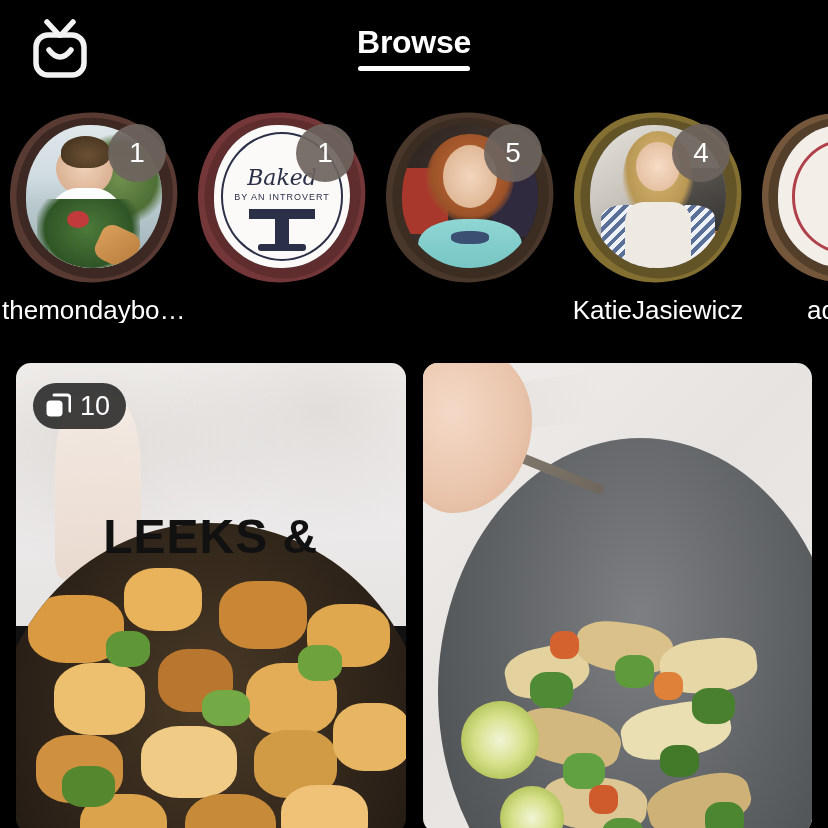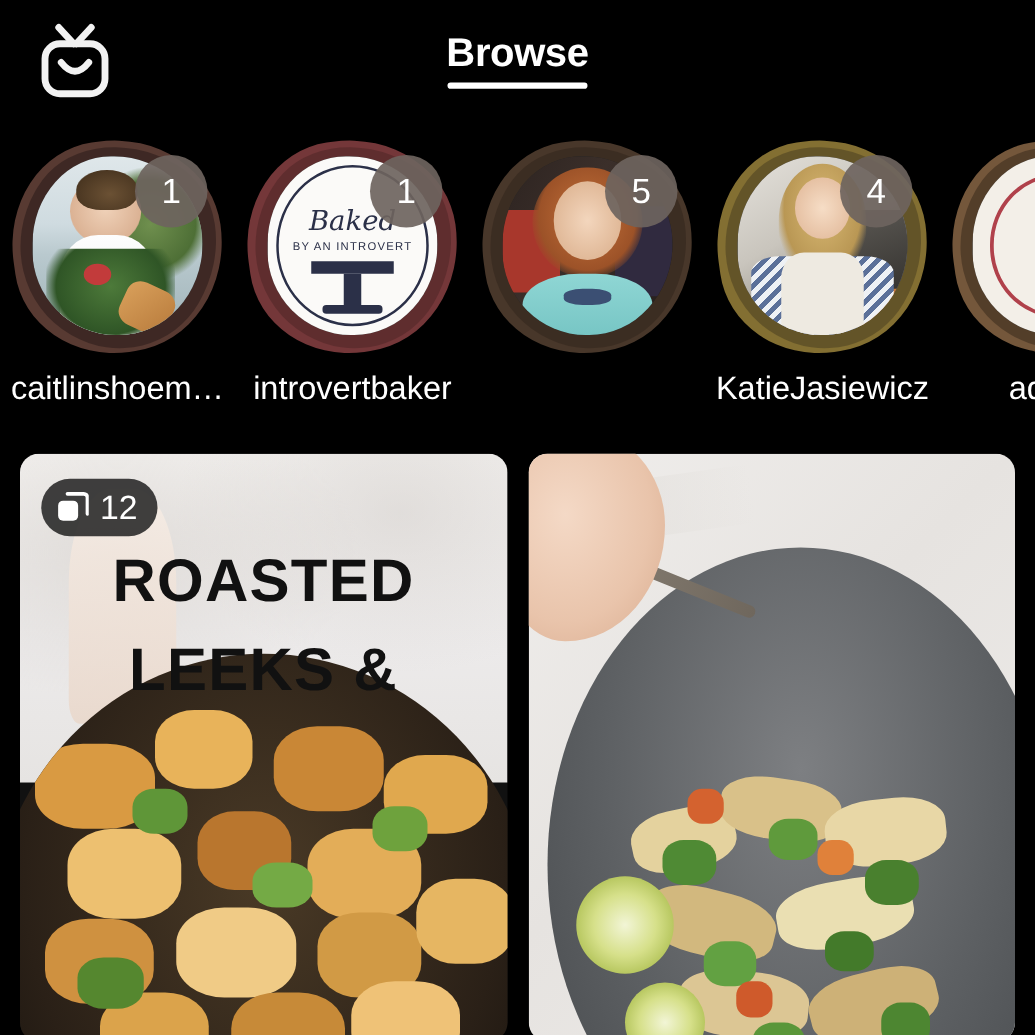--- a/index.html
+++ b/index.html
@@ -258,41 +258,40 @@
           <div class="ph" style="left:26%;top:8%;width:36%;height:22%;background:radial-gradient(ellipse at 55% 60%,#6b5134 0%,#4a3621 72%,transparent 80%);border-radius:50% 50% 40% 40%;"></div>
           <div class="ph" style="left:16%;top:44%;width:56%;height:56%;background:linear-gradient(180deg,#fdfdfd 0%,#f0f0ef 100%);border-radius:40% 40% 20% 20%;"></div>
           <div class="ph" style="left:8%;top:52%;width:76%;height:52%;background:radial-gradient(ellipse at 50% 40%,#4d7a3a 0%,#2f5526 60%,transparent 75%);"></div>
           <div class="ph" style="left:30%;top:60%;width:16%;height:12%;background:#c23b3b;border-radius:50%;"></div>
           <div class="ph" style="left:52%;top:72%;width:30%;height:26%;background:linear-gradient(120deg,#d9a05b,#b87b3c);border-radius:30%;transform:rotate(25deg);"></div>
         </div>
         <div class="badge">
           <span>1</span>
         </div>
       </div>
-      <div class="uname">caitlinshoem…</div>
+      <div class="uname">themondaybox…</div>
     </div>
 
     <div class="story">
       <div class="ring-wrap">
         <div class="ring" style="background:#7a3a3c"></div>
         <div class="ring b" style="background:#5c2b2d"></div>
         <div class="avatar">
           <div class="ph" style="background:#fbfaf8;"></div>
           <div class="ph" style="left:5%;top:5%;right:5%;bottom:5%;border:2px solid #2b3048;border-radius:50%;"></div>
           <div class="ph" style="left:18%;top:30%;width:64%;height:16%;background:none;color:#2b3048;font-family:'DejaVu Serif',serif;font-style:italic;font-size:22px;text-align:center;line-height:20px;">Baked</div>
           <div class="ph" style="left:14%;top:47%;width:72%;height:10%;color:#2b3048;font-size:9px;letter-spacing:1px;text-align:center;">BY AN INTROVERT</div>
           <div class="ph" style="left:26%;top:59%;width:48%;height:7%;background:#2b3048;"></div>
           <div class="ph" style="left:45%;top:66%;width:10%;height:18%;background:#2b3048;"></div>
           <div class="ph" style="left:32%;top:83%;width:36%;height:5%;background:#2b3048;border-radius:3px;"></div>
         </div>
         <div class="badge">
           <span>1</span>
         </div>
       </div>
-      <div class="uname">introvertbaker</div>
     </div>
 
     <div class="story">
       <div class="ring-wrap">
         <div class="ring" style="background:#4c3a2c"></div>
         <div class="ring b" style="background:#3a2c21"></div>
         <div class="avatar">
           <div class="ph" style="background:linear-gradient(120deg,#2c2320 0%,#3b2f2a 40%,#241d1b 100%);"></div>
           <div class="ph" style="left:0;top:30%;width:34%;height:46%;background:#a8372c;"></div>
           <div class="ph" style="left:66%;top:28%;width:34%;height:50%;background:#302a3f;"></div>
@@ -345,21 +344,20 @@
   <div class="grid">
 
     <div class="card">
       <div class="thumb">
         <div class="tile-title"></div>
         <div class="ph" style="position:absolute;left:0;top:0;width:100%;height:56%;background:
              radial-gradient(ellipse at 20% 30%,rgba(210,205,200,.55) 0%,transparent 45%),
              radial-gradient(ellipse at 78% 18%,rgba(205,200,196,.45) 0%,transparent 42%);"></div>
         <div class="ph" style="position:absolute;left:10%;top:6%;width:22%;height:40%;background:linear-gradient(180deg,#f8eee6,#e9d6c8);border-radius:40% 40% 10% 10%;opacity:.8;"></div>
 
-        <div class="tt-line1">ROASTED</div>
         <div class="tt-line2">LEEKS &amp;</div>
 
         <div class="skillet">
           <div class="crumb" style="left:8%;top:16%;width:22%;height:15%;background:#d99a42;"></div>
           <div class="crumb" style="left:30%;top:10%;width:18%;height:14%;background:#e8b35a;"></div>
           <div class="crumb" style="left:52%;top:13%;width:20%;height:15%;background:#c98736;"></div>
           <div class="crumb" style="left:72%;top:18%;width:19%;height:14%;background:#e0a84e;"></div>
           <div class="crumb" style="left:14%;top:31%;width:21%;height:16%;background:#edc070;"></div>
           <div class="crumb" style="left:38%;top:28%;width:17%;height:14%;background:#b9762e;"></div>
           <div class="crumb" style="left:58%;top:31%;width:21%;height:16%;background:#e3ad58;"></div>
@@ -378,21 +376,21 @@
         </div>
       </div>
 
       <div class="carousel-badge">
         <span class="carousel-icon">
           <svg viewBox="0 0 26 26" width="26" height="26" aria-hidden="true">
             <path d="M9 2 h13 a3 3 0 0 1 3 3 v13" fill="none" stroke="#fff" stroke-width="3" stroke-linecap="round" stroke-linejoin="round"></path>
             <rect x="1.5" y="7.5" width="16" height="16" rx="4" ry="4" fill="#fff"></rect>
           </svg>
         </span>
-        <span>12</span>
+        <span>10</span>
       </div>
     </div>
 
     <div class="card">
       <div class="thumb">
         <div class="marble"></div>
         <div class="ph" style="position:absolute;left:6%;top:4%;width:40%;height:10%;background:linear-gradient(90deg,rgba(225,222,218,.9),transparent);transform:rotate(-8deg);"></div>
 
         <div class="bowl">
           <div class="food-inner">

